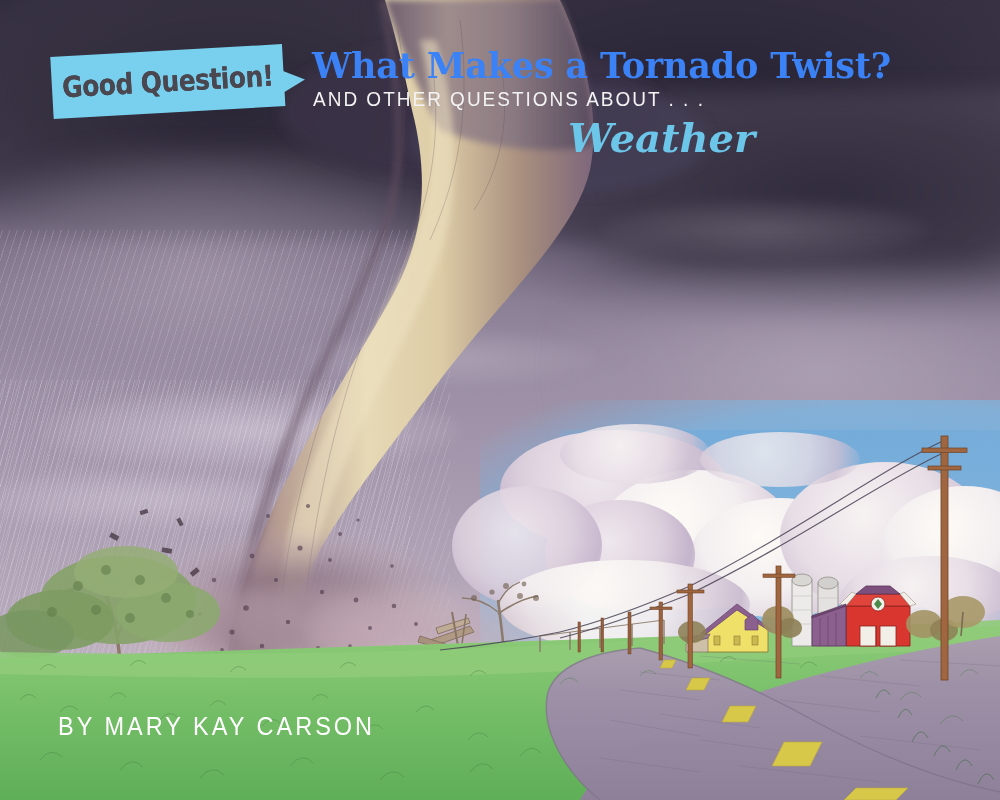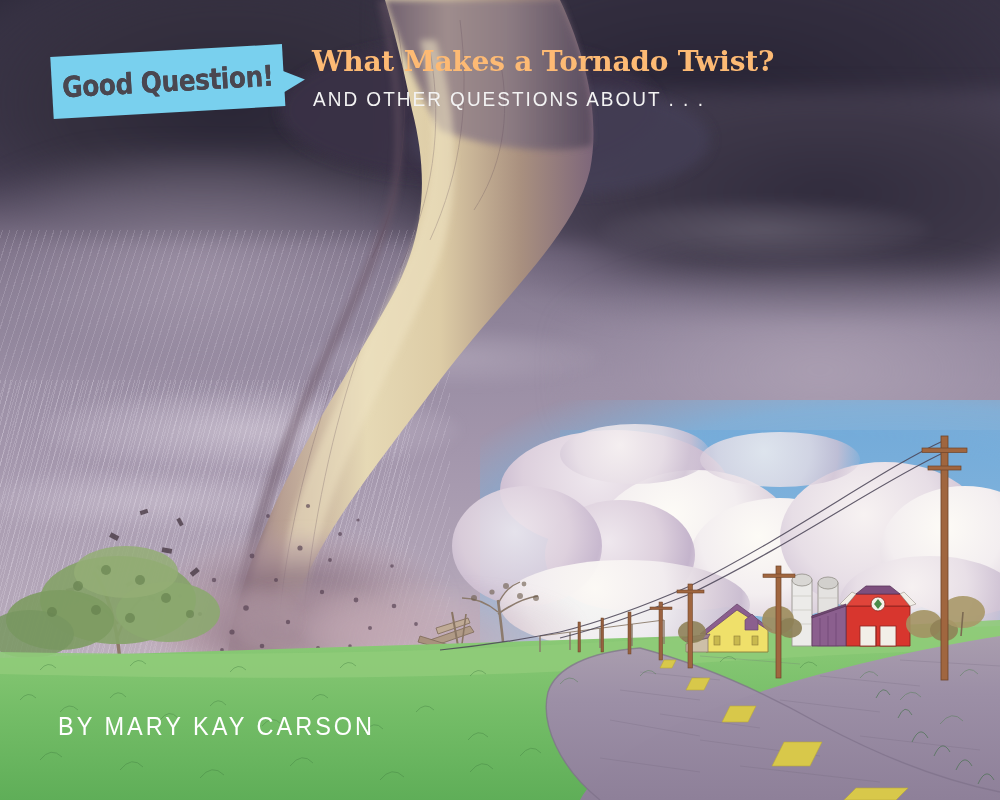--- a/index.html
+++ b/index.html
@@ -128,24 +128,24 @@
     position:absolute;left:283px;top:70px;
     width:0;height:0;
     border-top:10px solid transparent;
     border-bottom:12px solid transparent;
     border-left:22px solid #79d0ee;
     transform:rotate(-3.2deg);
   }
 
   .title-main{
     position:absolute;left:312px;top:48px;
-    color:#fdba74;
+    color:#3b82f6;
     font-family:"DejaVu Serif", serif;
     font-weight:700;
-    font-size:28px;
+    font-size:35px;
     letter-spacing:-0.2px;
     white-space:nowrap;
     line-height:1;
   }
   .title-sub{
     position:absolute;left:313px;top:88px;
     color:#f3f3f3;
     font-family:"Liberation Sans", sans-serif;
     font-weight:400;
     font-size:20px;
@@ -568,14 +568,15 @@
     </svg>
   </div>
 
   <div class="badge-tail"></div>
   <div class="badge">
     <div class="badge-text">Good Question!</div>
   </div>
 
   <div class="title-main">What Makes a Tornado Twist?</div>
   <div class="title-sub">AND OTHER QUESTIONS ABOUT . . .</div>
+  <div class="title-topic">Weather</div>
   <div class="author">BY MARY KAY CARSON</div>
 </div>
 
 </body></html>

